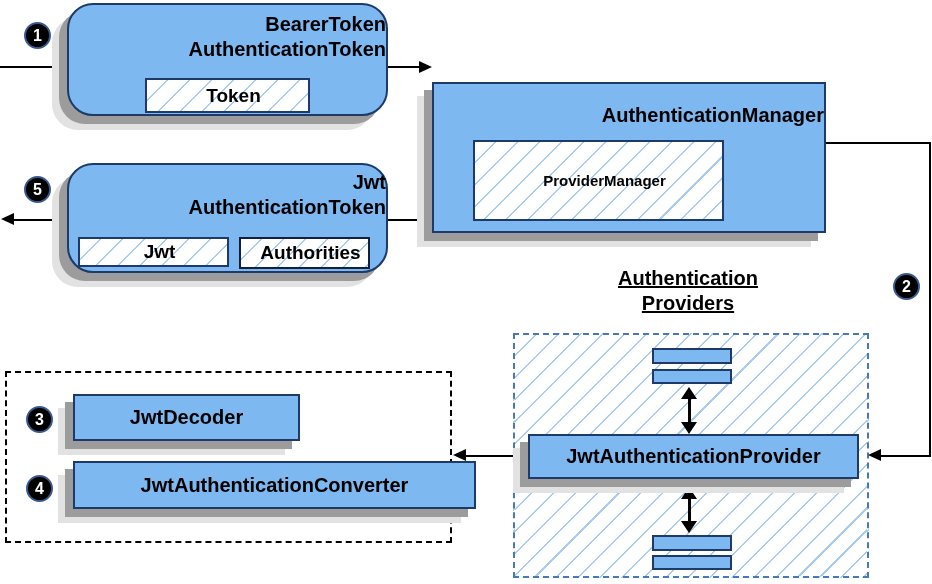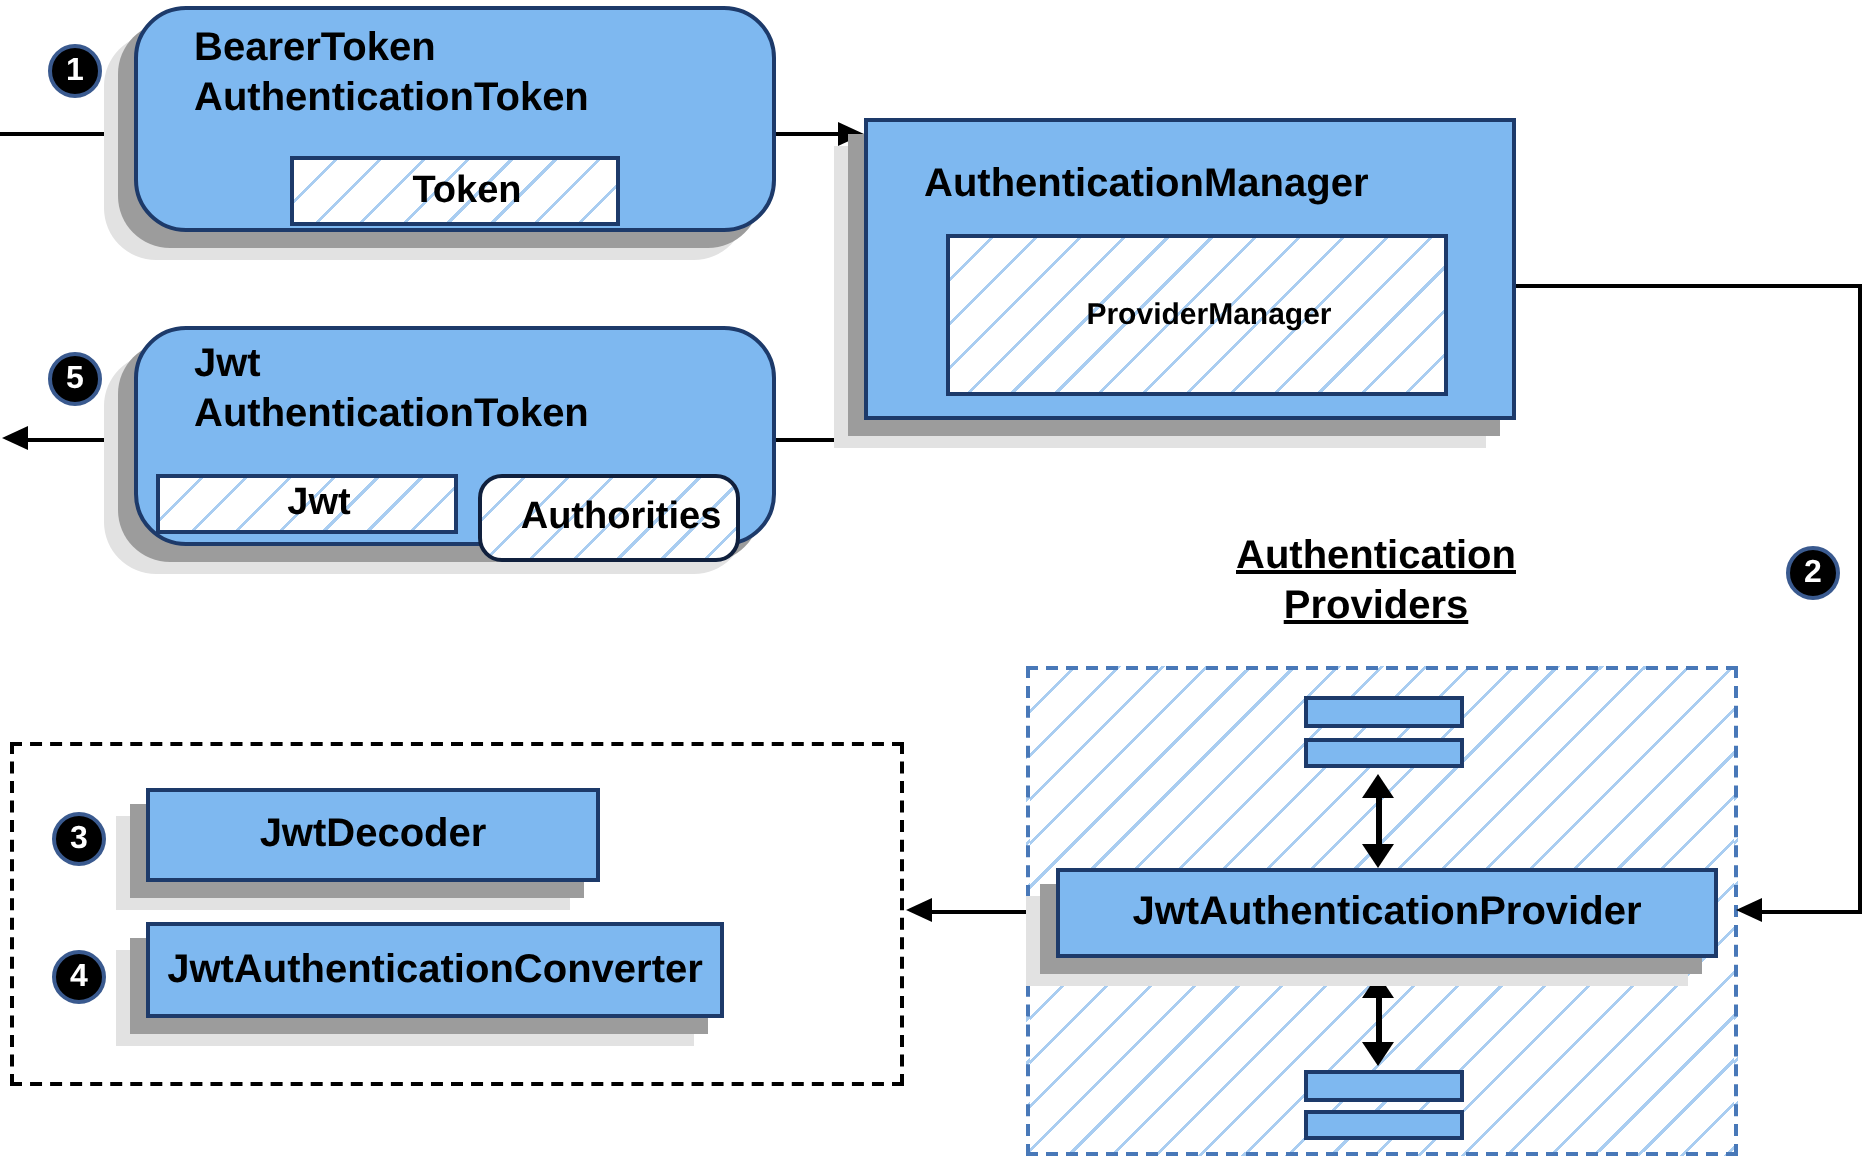--- a/index.html
+++ b/index.html
@@ -21,21 +21,21 @@
     background-color:#fff;
     background-image:repeating-linear-gradient(135deg,rgba(0,0,0,0) 0 14px,var(--hatch-line,#a9cdf1) 14px 15.5px);
     padding-left:12px;
   }
   .inner{
     position:absolute;box-sizing:border-box;
     border:2px solid var(--node-border,#1d3a6a);
     display:flex;align-items:center;justify-content:center;
     font-weight:bold;font-size:19px;
   }
-  .boxtitle{position:absolute;left:0;right:0;text-align:left;font-weight:bold;font-size:20px;line-height:25px;margin-left:28px;}
+  .boxtitle{position:absolute;left:0;right:0;text-align:right;font-weight:bold;font-size:20px;line-height:25px;}
   
   .line{position:absolute;background:var(--connector,#000);}
   .head{position:absolute;width:0;height:0;}
   .head.right{border-top:6px solid transparent;border-bottom:6px solid transparent;border-left:13px solid var(--connector,#000);}
   .head.left {border-top:6px solid transparent;border-bottom:6px solid transparent;border-right:13px solid var(--connector,#000);}
   .head.up   {border-left:8px solid transparent;border-right:8px solid transparent;border-bottom:12px solid var(--connector,#000);}
   .head.down {border-left:8px solid transparent;border-right:8px solid transparent;border-top:12px solid var(--connector,#000);}
   
   .badge{
     position:absolute;width:27px;height:27px;border-radius:50%;
@@ -112,35 +112,35 @@
   <div class="badge" style="left:24px;top:176px;">5</div>
 
   <div class="node rounded" style="left:67px;top:3px;width:321px;height:113px;">
     <div class="boxtitle" style="top:7px;">
       <span style="display:block">BearerToken</span>
       <span style="display:block">AuthenticationToken</span>
     </div>
     <div class="inner hatch" style="left:76px;top:73px;width:165px;height:35px;">Token</div>
   </div>
 
-  <div class="node" style="left:432px;top:59px;width:326px;height:151px;">
+  <div class="node" style="left:432px;top:82px;width:394px;height:151px;">
     <div class="boxtitle" style="top:19px;">AuthenticationManager</div>
     <div class="inner hatch" style="left:39px;top:56px;width:251px;height:81px;font-size:15px;">ProviderManager</div>
   </div>
 
   <div class="node rounded" style="left:67px;top:163px;width:321px;height:110px;">
     <div class="boxtitle" style="top:5px;">
       <span style="display:block">Jwt</span>
       <span style="display:block">AuthenticationToken</span>
     </div>
     <div class="inner hatch" style="left:9px;top:72px;width:151px;height:30px;">Jwt</div>
-    <div class="inner hatch" style="left:170px;top:72px;width:131px;height:44px;border-color:#10203d;border-radius:12px;">Authorities</div>
+    <div class="inner hatch" style="left:170px;top:72px;width:131px;height:32px;border-color:#10203d;">Authorities</div>
   </div>
 
   <div class="node center bold" style="left:528px;top:434px;width:331px;height:45px;font-size:20px;">JwtAuthenticationProvider</div>
 
   <div class="decoders-container" style="left:5px;top:371px;width:447px;height:172px;"></div>
 
   <div class="node center bold" style="left:73px;top:394px;width:227px;height:47px;font-size:20px;">JwtDecoder</div>
 
-  <div class="node center bold" style="left:73px;top:461px;width:289px;height:48px;font-size:20px;">JwtAuthenticationConverter</div>
+  <div class="node center bold" style="left:73px;top:461px;width:403px;height:48px;font-size:20px;">JwtAuthenticationConverter</div>
 
 </div>
 
 </body></html>

